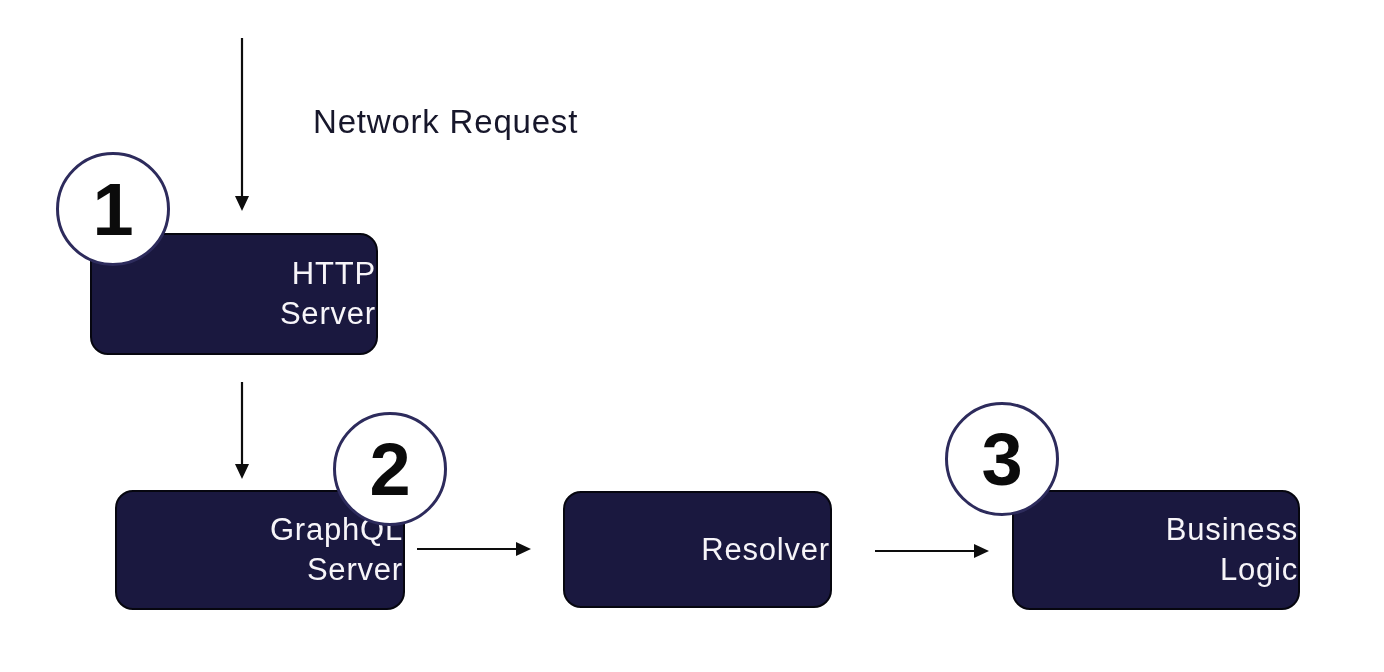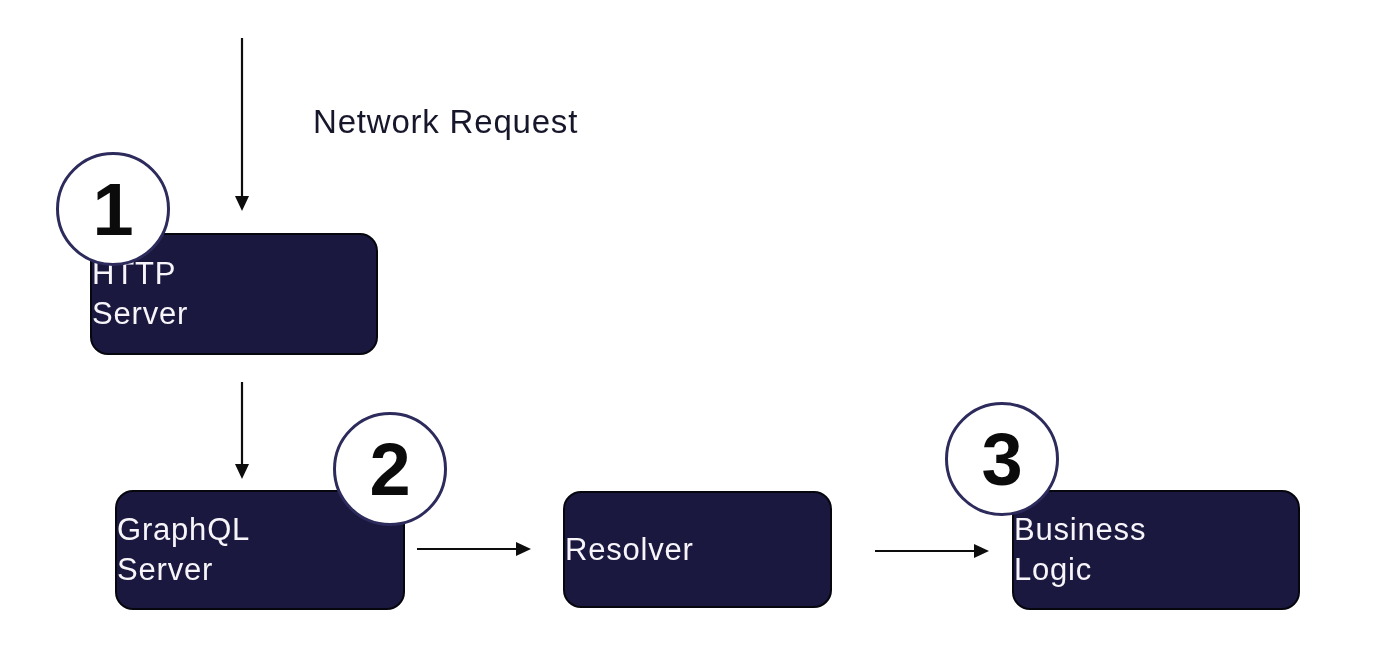--- a/index.html
+++ b/index.html
@@ -36,21 +36,21 @@
   .arrow-head { fill: var(--arrow); stroke: none; }
 
   .node {
     position: absolute;
     z-index: 2;
     background: var(--node-fill);
     border: 2px solid var(--node-border);
     border-radius: 18px;
     display: flex;
     flex-direction: column;
-    align-items: flex-start;
+    align-items: flex-end;
     justify-content: center;
     color: var(--node-text);
     font-size: 31px;
     line-height: 40px;
     letter-spacing: 0.8px;
     text-align: center;
     font-weight: 400;
   }
   .node-http    { left: 90px;   top: 233px; width: 288px; height: 122px; }
   .node-graphql { left: 92px;   top: 490px; width: 290px; height: 120px; margin-left: 23px; }

